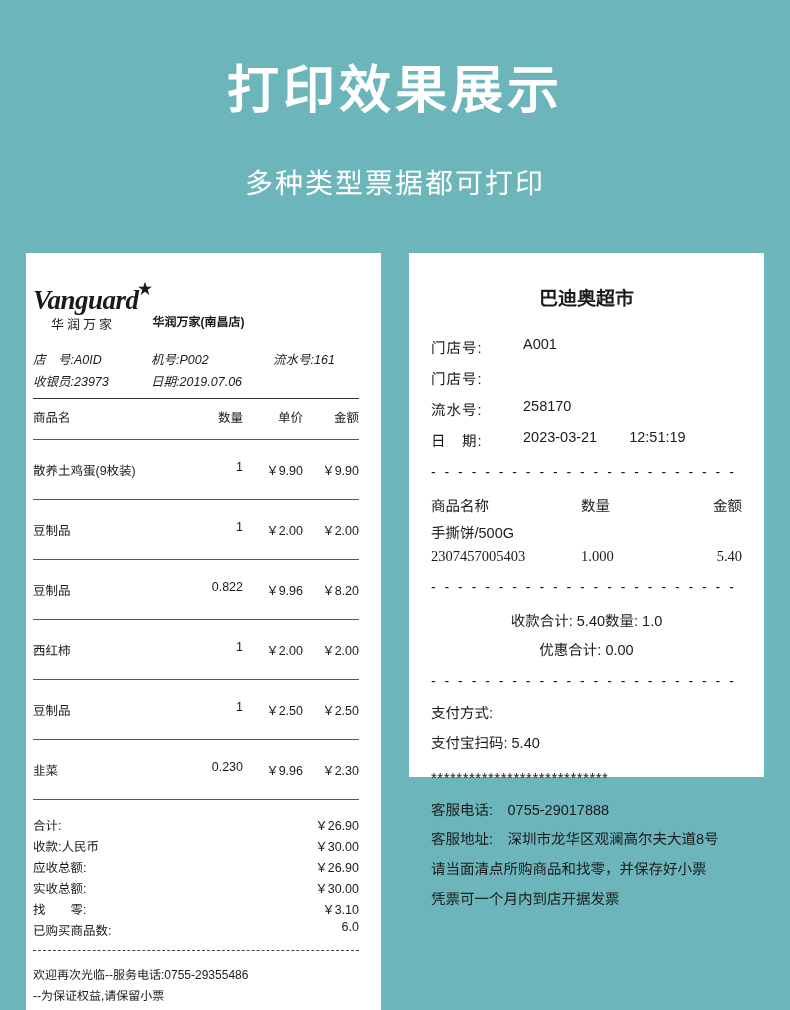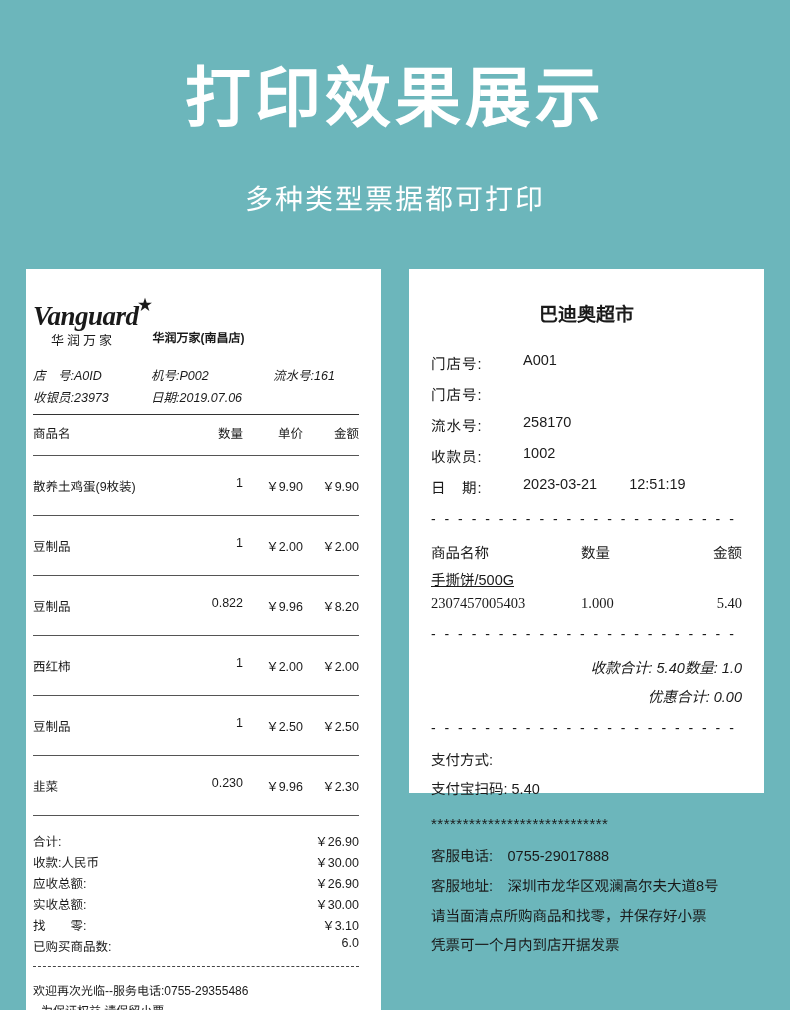--- a/index.html
+++ b/index.html
@@ -15,21 +15,21 @@
     position: relative;
   }
   .page {
     width: 790px;
     height: 1010px;
     position: relative;
   }
   .hero-title {
     text-align: center;
     color: #ffffff;
-    font-size: 66px;
+    font-size: 52px;
     font-weight: bold;
     letter-spacing: 4px;
     padding-top: 62px;
     line-height: 1.1;
   }
   .hero-sub {
     text-align: center;
     color: #ffffff;
     font-size: 28px;
     letter-spacing: 2px;
@@ -173,26 +173,25 @@
     margin: 14px 0;
   }
   .r-cols {
     display: flex;
     margin-bottom: 6px;
     font-family: Liberation Serif, serif;
   }
   .r-c1 { width: 150px; }
   .r-c2 { width: 110px; text-align: left; }
   .r-c3 { flex: 1; text-align: right; }
-  .r-line { margin-bottom: 6px; text-decoration: underline; }
+  .r-line { margin-bottom: 6px; }
   .r-tot {
     display: flex;
-    justify-content: flex-end;
+    justify-content: center;
     margin-bottom: 8px;
-    font-style: italic;
   }
   .r-stars {
     letter-spacing: 0.5px;
     white-space: nowrap;
     overflow: hidden;
     margin: 14px 0;
     font-size: 15px;
   }
   .r-foot-line {
     margin-bottom: 8px;
@@ -333,24 +332,20 @@
         <span class="v">A001</span>
       </div>
       <div class="r-kv">
         <span class="k">门店号:</span>
       </div>
       <div class="r-kv">
         <span class="k">流水号:</span>
         <span class="v">258170</span>
       </div>
       <div class="r-kv">
-        <span class="k">收款员:</span>
-        <span class="v">1002</span>
-      </div>
-      <div class="r-kv">
         <span class="k">日　期:</span>
         <span class="v">
           <span>2023-03-21</span>
           <span class="v2">12:51:19</span>
         </span>
       </div>
 
       <div class="r-dashed">- - - - - - - - - - - - - - - - - - - - - - - -</div>
 
       <div class="r-cols">

